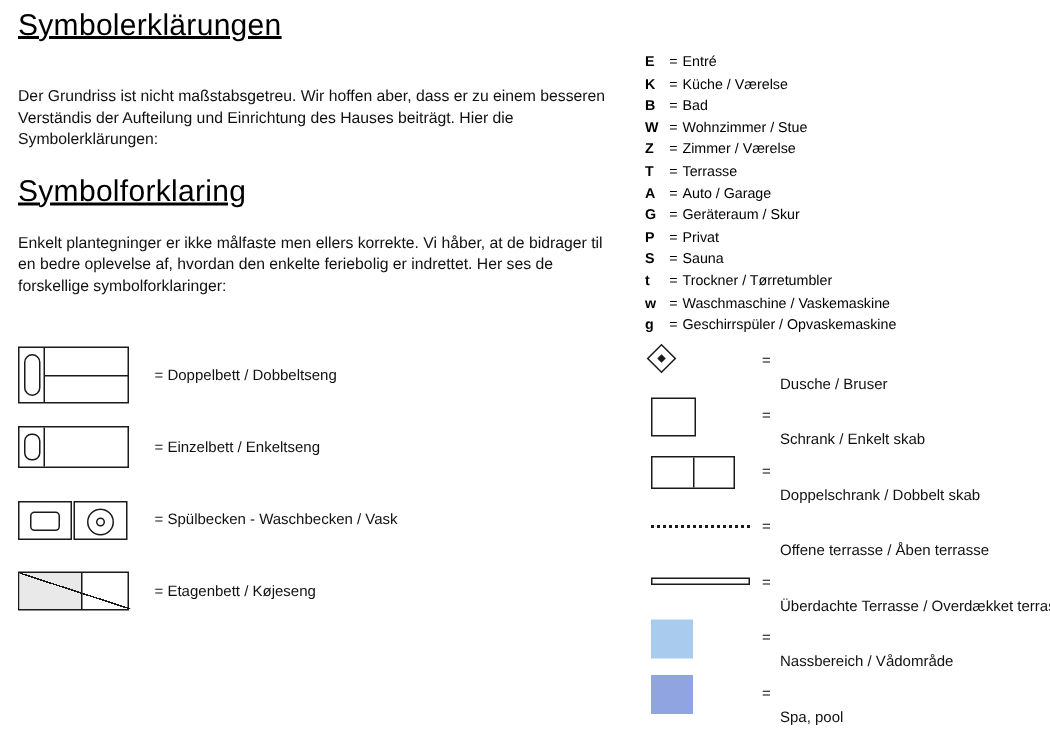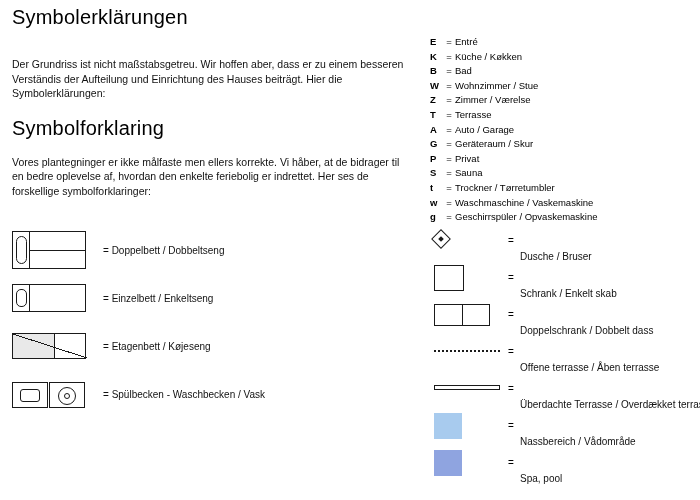--- a/index.html
+++ b/index.html
@@ -27,20 +27,21 @@
     left: 12px;
     top: 0;
     width: 400px;
   }
   .heading {
     font-size: 20px;
     font-weight: normal;
     letter-spacing: 0.2px;
     margin: 0;
     padding: 0;
+    text-decoration: underline;
   }
   .heading-1 { margin-top: 6px; }
   .heading-2 { margin-top: 16px; }
   .para {
     font-size: 10.5px;
     line-height: 14.5px;
     margin: 0;
     padding: 0;
     color: #111;
   }
@@ -344,21 +345,21 @@
 </style>
 </head>
 <body>
 
 <div class="page">
 
   <div class="left-col">
     <h1 class="heading heading-1">Symbolerklärungen</h1>
     <p class="para para-block-1">Der Grundriss ist nicht maßstabsgetreu. Wir hoffen aber, dass er zu einem besseren Verständis der Aufteilung und Einrichtung des Hauses beiträgt. Hier die Symbolerklärungen:</p>
     <h1 class="heading heading-2">Symbolforklaring</h1>
-    <p class="para para-block-2">Vores plantegninger er ikke målfaste men ellers korrekte. Vi håber, at de bidrager til en bedre oplevelse af, hvordan den enkelte feriebolig er indrettet. Her ses de forskellige symbolforklaringer:</p>
+    <p class="para para-block-2">Enkelt plantegninger er ikke målfaste men ellers korrekte. Vi håber, at de bidrager til en bedre oplevelse af, hvordan den enkelte feriebolig er indrettet. Her ses de forskellige symbolforklaringer:</p>
   </div>
 
   <div class="legend-left">
 
     <div class="lrow">
       <div class="art">
         <div class="bed-double">
           <div class="pillow"></div>
           <div class="midline"></div>
         </div>
@@ -371,67 +372,67 @@
 
     <div class="lrow">
       <div class="art">
         <div class="bed-single">
           <div class="pillow"></div>
         </div>
       </div>
       <div class="ltext">
         <span>=</span>
         <span>Einzelbett / Enkeltseng</span>
-      </div>
-    </div>
-
-    <div class="lrow">
-      <div class="art">
-        <div class="bed-bunk">
-          <div class="inner"></div>
-          <div class="diag"></div>
-        </div>
-      </div>
-      <div class="ltext">
-        <span>=</span>
-        <span>Etagenbett / Køjeseng</span>
       </div>
     </div>
 
     <div class="lrow">
       <div class="art">
         <div class="sinks">
           <div class="sink-box">
               <div class="sink-oval"></div>
             </div>
           <div class="sink-box second">
               <div class="sink-circle"></div>
             </div>
         </div>
       </div>
       <div class="ltext">
         <span>=</span>
         <span>Spülbecken - Waschbecken / Vask</span>
       </div>
     </div>
 
+    <div class="lrow">
+      <div class="art">
+        <div class="bed-bunk">
+          <div class="inner"></div>
+          <div class="diag"></div>
+        </div>
+      </div>
+      <div class="ltext">
+        <span>=</span>
+        <span>Etagenbett / Køjeseng</span>
+      </div>
+    </div>
+
 
   </div>
 
   <div class="abbrev">
 
     <div class="abbrev-row">
       <span class="abbrev-key">E</span>
       <span class="abbrev-eq">=</span>
       <span class="abbrev-val">Entré</span>
     </div>
     <div class="abbrev-row">
       <span class="abbrev-key">K</span>
       <span class="abbrev-eq">=</span>
-      <span class="abbrev-val">Küche / Køkken</span>
+      <span class="abbrev-val">Küche / Værelse</span>
     </div>
     <div class="abbrev-row">
       <span class="abbrev-key">B</span>
       <span class="abbrev-eq">=</span>
       <span class="abbrev-val">Bad</span>
     </div>
     <div class="abbrev-row">
       <span class="abbrev-key">W</span>
       <span class="abbrev-eq">=</span>
       <span class="abbrev-val">Wohnzimmer / Stue</span>
@@ -500,21 +501,21 @@
       </div>
       <span class="eq">=</span>
       <span class="rtext">Schrank / Enkelt skab</span>
     </div>
 
     <div class="rrow">
       <div class="art">
         <div class="cupboard-double"></div>
       </div>
       <span class="eq">=</span>
-      <span class="rtext">Doppelschrank / Dobbelt dass</span>
+      <span class="rtext">Doppelschrank / Dobbelt skab</span>
     </div>
 
     <div class="rrow">
       <div class="art">
         <div class="dotted-line"></div>
       </div>
       <span class="eq">=</span>
       <span class="rtext">Offene terrasse / Åben terrasse</span>
     </div>
 

